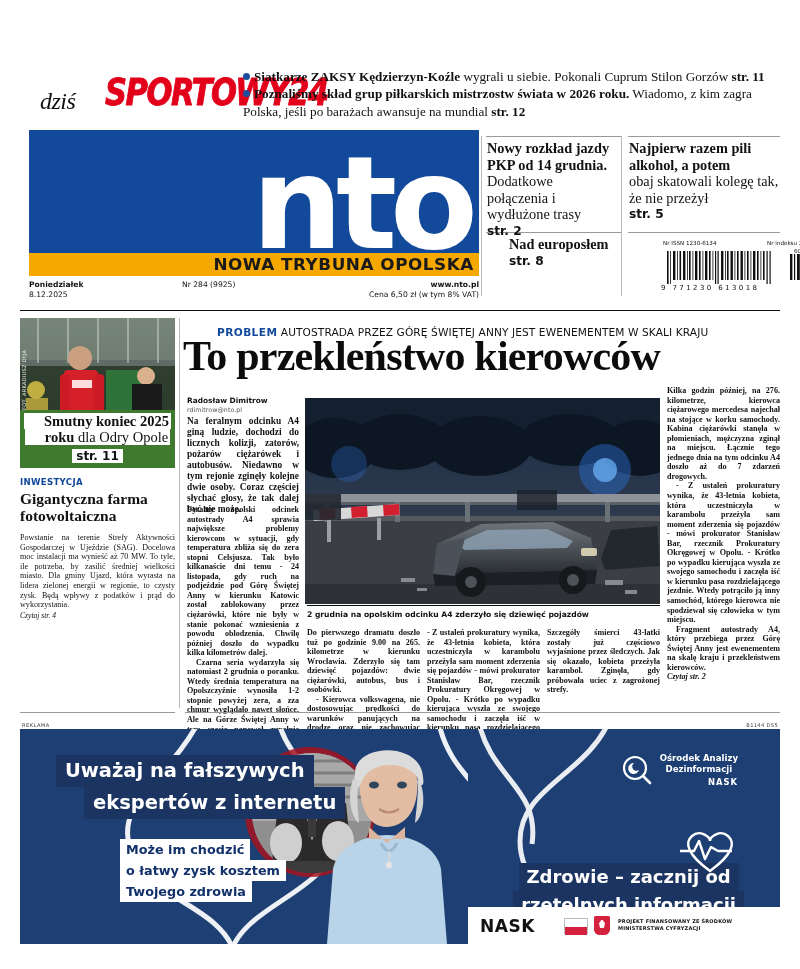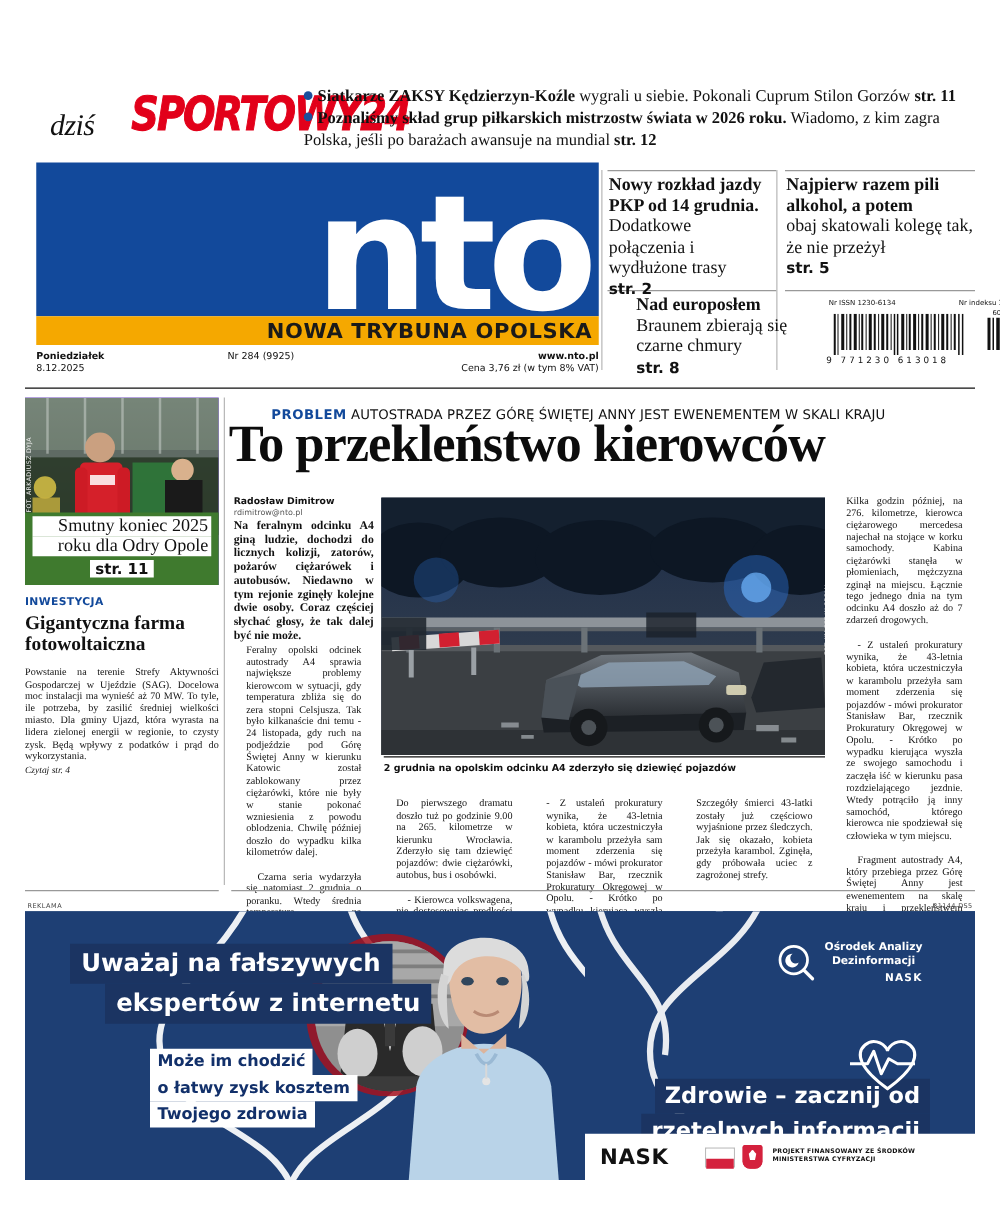--- a/index.html
+++ b/index.html
@@ -95,21 +95,21 @@
     white-space:nowrap; letter-spacing:0.3px;
   }
   .sb-sportbadge {
     position:absolute; left:70px; bottom:23px; background:#fff; color:#12499b;
     font-family:"DejaVu Sans", sans-serif; font-weight:700; font-size:9px;
     padding:1.5px 6px; letter-spacing:0.6px;
   }
   .sb-headbox { position:absolute; left:0; bottom:0; width:155px; background:#3f7a2e; padding:3px 0 4px 0; }
   .sb-h1 { font-family:"Liberation Serif", serif; font-size:14.5px; line-height:16px; color:#111; text-align:center; }
   .sb-h1 span.w { background:#fff; padding:0 2px; }
-  .sb-h1 b { font-weight:400;margin-left:18px; }
+  .sb-h1 b { font-weight:700;margin-left:18px; }
   .sb-pg { text-align:center; margin-top:1px; }
   .sb-pg span { background:#fff; font-family:"DejaVu Sans", sans-serif; font-weight:700; font-size:12px; padding:0 4px; color:#111;}
   .sb-kicker { margin-top:9px; font-family:"DejaVu Sans", sans-serif; font-weight:700; font-size:8.6px; color:#12499b; letter-spacing:0.3px; }
   .sb-title { margin-top:3px; font-family:"Liberation Serif", serif; font-weight:700; font-size:15.5px; line-height:17px; color:#111; }
   .sb-body { margin-top:9px; font-family:Liberation Serif, serif; font-size:8.1px; line-height:9.6px; color:#111; text-align:justify; }
   .sb-more { font-family:"Liberation Serif", serif; font-style:italic; font-size:7.6px; color:#111; margin-top:1px; }
 
   
   .kicker-row { position:absolute; left:185px; top:322px; width:595px; height:15px; }
   .kicker-problem { font-family:"DejaVu Sans", sans-serif; font-weight:700; font-size:10.6px; color:#12499b; letter-spacing:0.4px;margin-left:32px; }
@@ -123,21 +123,21 @@
   .byline { position:absolute; left:187px; top:396px; width:110px; }
   .by-name { font-family:"DejaVu Sans", sans-serif; font-weight:700; font-size:7.4px; color:#111; }
   .by-mail { font-family:"DejaVu Sans", sans-serif; font-size:6.4px; color:#555; margin-top:1px; }
 
   .lead {
     position:absolute; left:187px; top:416px; width:112px;
     font-family:"Liberation Serif", serif; font-weight:700;
     font-size:9.4px; line-height:11px; color:#111; text-align:justify;
   }
   .col { position:absolute; font-family:"Liberation Serif", serif; font-size:8.1px; line-height:9.55px; color:#111; text-align:justify; }
-  .col p { text-indent:9px; margin:10px; }
+  .col p { text-indent:9px; margin:0;font-weight:bold; }
   .col p.noind { text-indent:0; }
   .col .more { font-style:italic; text-indent:0; }
 
   
   .main-photo { position:absolute; left:305px; top:398px; width:355px; height:206px; overflow:hidden; background:#1d2633; }
   .ph-credit {
     position:absolute; right:1px; top:70px; font-family:"DejaVu Sans", sans-serif;
     font-size:5px; color:#ddd; transform:rotate(-90deg); transform-origin:right top;
     white-space:nowrap;
   }
@@ -153,21 +153,21 @@
   .ad-bg { position:absolute; inset:0; background:#1e3f74; }
   .ad-blue-panel { position:absolute; right:0; top:0; width:312px; height:178px; background:#1e3f74; }
   .ad-h1 {
     position:absolute; left:36px; top:26px;
     font-family:"DejaVu Sans", sans-serif; font-weight:700; font-size:19.5px;
     color:#fff; line-height:30px;
   }
   .ad-h1 span { background:#1b3462; padding:1px 9px; display:inline-block; }
   .ad-sub { position:absolute; left:55px; top:110px; font-family:"DejaVu Sans", sans-serif; font-weight:700; font-size:12.8px; line-height:20px; color:#12306a;padding-left:45px; }
   .ad-sub span { background:#ffffff; padding:0.5px 6px; display:inline-block; }
-  .ad-h2 { position:absolute; right:36px; top:98px; text-align:right;
+  .ad-h2 { position:absolute; right:36px; top:98px; text-align:center;
            font-family:"DejaVu Sans", sans-serif; font-weight:700; font-size:18px; line-height:26px; color:#fff;margin-top:36px; }
   .ad-h2 span { background:#1b3462; padding:1px 8px; display:inline-block; }
   .oad-logo { position:absolute; right:42px; top:24px; display:flex; align-items:center; gap:8px; }
   .oad-text { font-family:"DejaVu Sans", sans-serif; font-weight:700; font-size:8.6px; line-height:11px; color:#fff;text-align:center; }
   .oad-nask { font-family:"DejaVu Sans", sans-serif; font-weight:700; font-size:8.4px; color:#fff; text-align:right; letter-spacing:1px; margin-top:2px;}
   .nask-foot { position:absolute; right:0; bottom:0; width:312px; height:37px; background:#fff; }
   .nask-logo { position:absolute; left:12px; top:9px; font-family:"DejaVu Sans", sans-serif; font-weight:700; font-size:17px; letter-spacing:0.5px; color:#111; }
   .flag { position:absolute; left:96px; top:11px; width:24px; height:16px; border:0.5px solid #bbb; }
   .flag .t { height:8px; background:#fff; }
   .flag .b { height:8px; background:#d4213d; }
@@ -199,40 +199,39 @@
       <div class="logo-nto">nto</div>
     </div>
     <div class="logo-bar">
       <div class="logo-sub">NOWA TRYBUNA OPOLSKA</div>
     </div>
     <div class="issue-line">
       <div class="il-day">Poniedziałek</div>
       <div class="il-date">8.12.2025</div>
       <div class="il-nr">Nr 284 (9925)</div>
       <div class="il-www">www.nto.pl</div>
-      <div class="il-price">Cena 3,76 zł (w tym 8% VAT)</div>
+      <div class="il-price">Cena 6,50 zł (w tym 8% VAT)</div>
     </div>
   </div>
 
   <div class="hline" style="left:486px; top:136px; width:135px; background:#999;"></div>
   <div class="hline" style="left:628px; top:136px; width:152px; background:#999;"></div>
   <div class="vline" style="left:621px; top:136px; height:160px;"></div>
   <div class="hline" style="left:486px; top:232px; width:135px; background:#999;"></div>
   <div class="hline" style="left:628px; top:232px; width:152px; background:#999;"></div>
   <div class="vline" style="left:481px; top:136px; height:160px;"></div>
 
   <div class="tcol" style="left:487px; top:140px; width:128px;">
     <div class="hd">Nowy rozkład jazdy PKP od 14 grudnia.</div>
     <div class="bd">Dodatkowe połączenia i wydłużone trasy</div>
     <div class="pg">str. 2</div>
   </div>
 
   <div class="tcol" style="left:509px; top:236px; width:128px;">
     <div class="hd">Nad europosłem</div>
-    <div class="bd">Braunem zbierają się czarne chmury</div>
     <div class="pg">str. 8</div>
   </div>
 
   <div class="tcol" style="left:629px; top:140px; width:150px;">
     <div class="hd">Najpierw razem pili alkohol, a potem</div>
     <div class="bd">obaj skatowali kolegę tak, że nie przeżył</div>
     <div class="pg">str. 5</div>
   </div>
 
   <div class="barcode-area">

